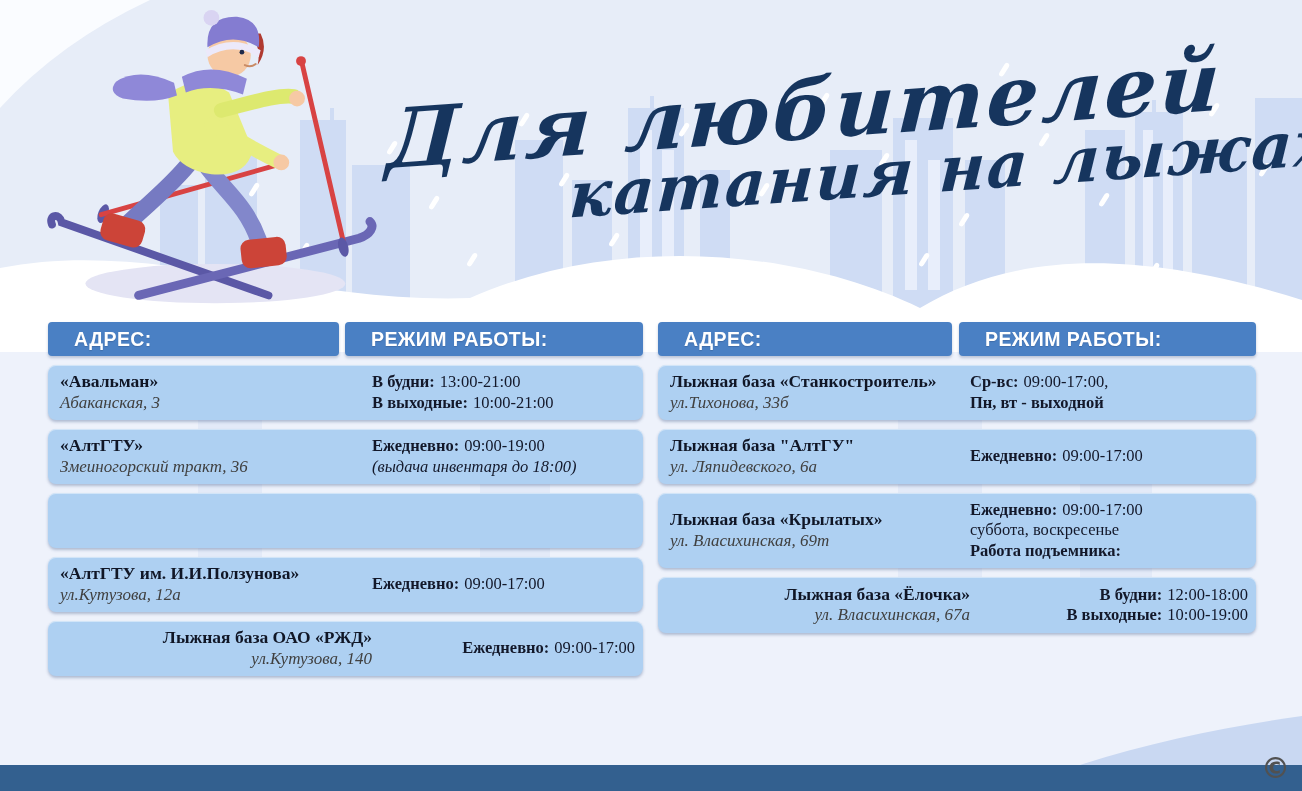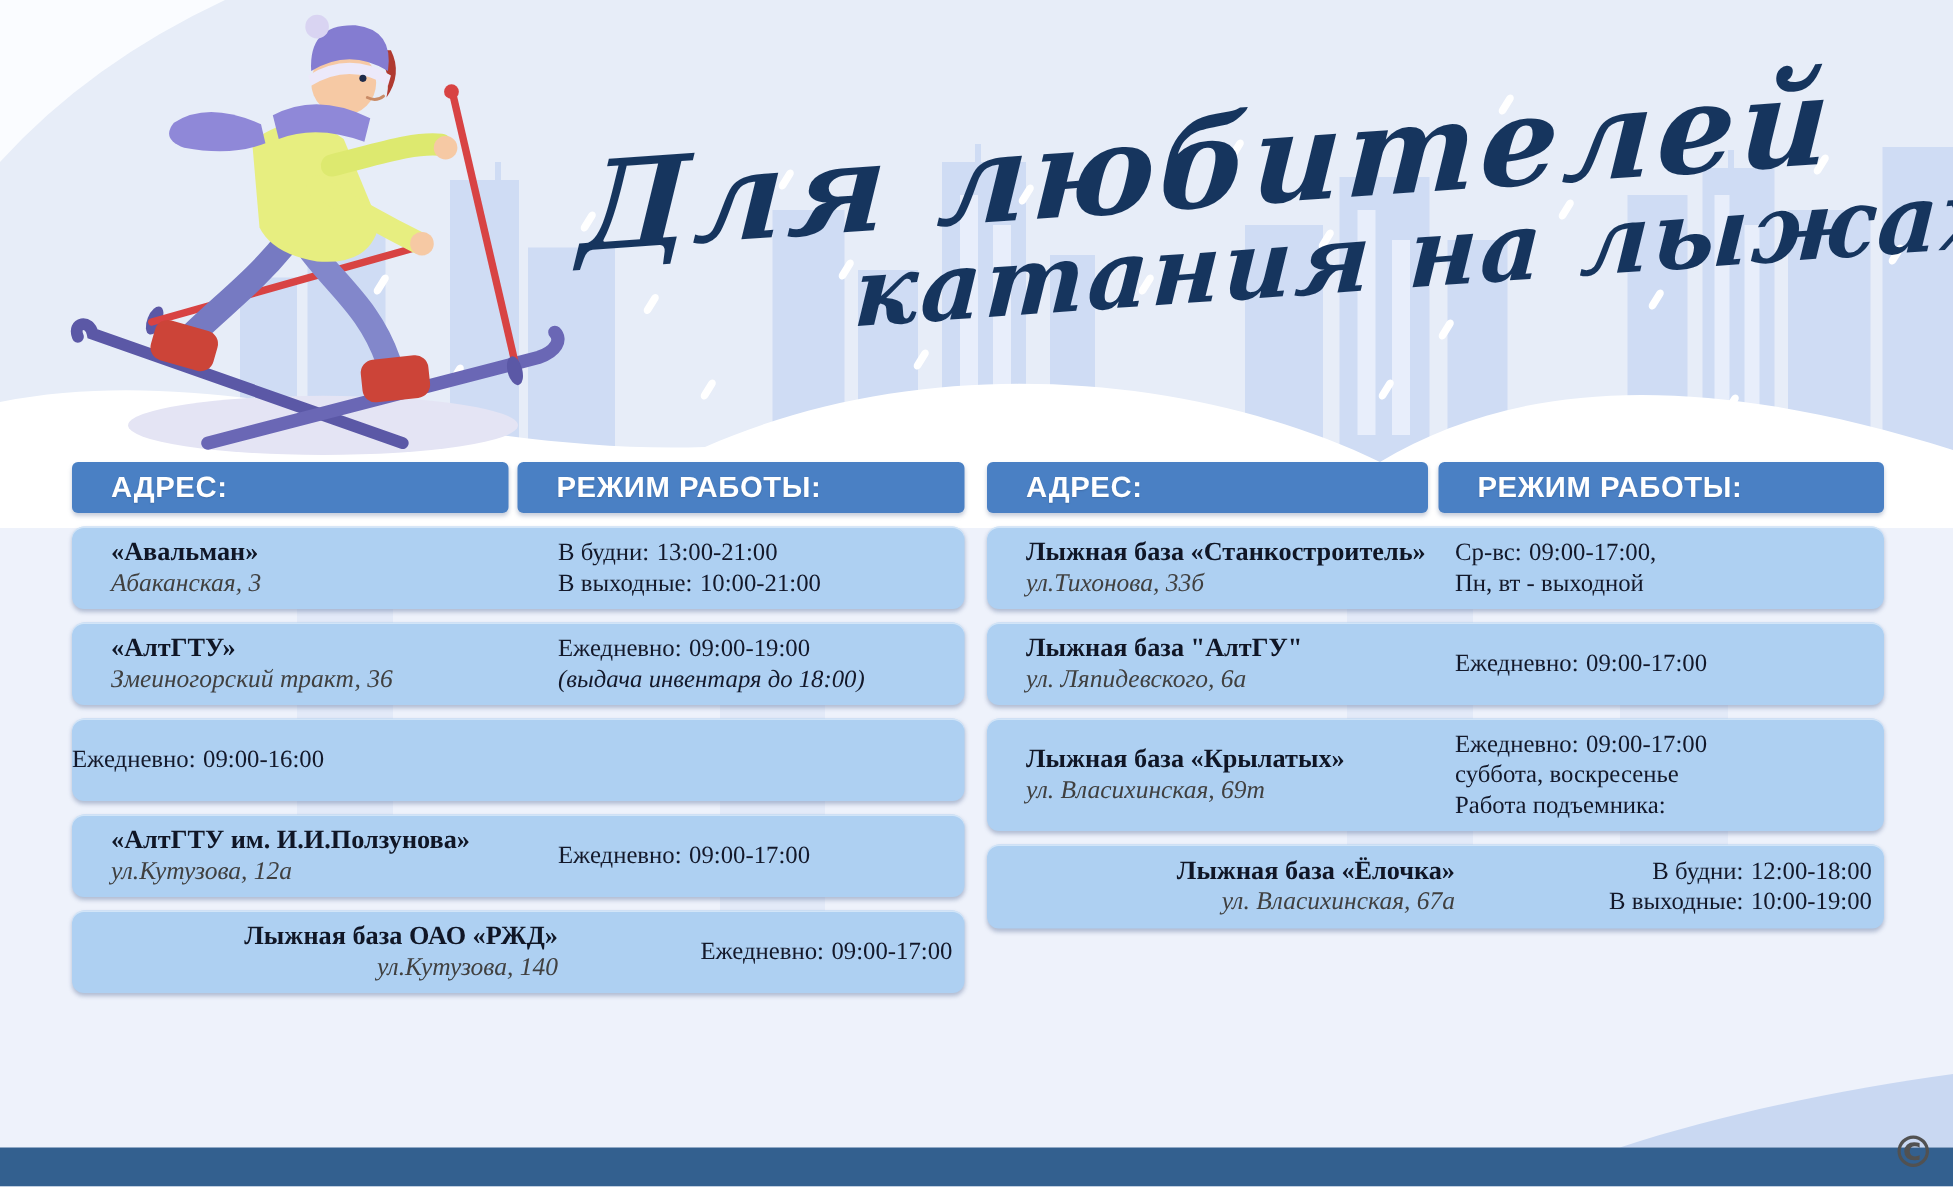--- a/index.html
+++ b/index.html
@@ -20,21 +20,21 @@
   .title{
     position:absolute;left:388px;top:58px;z-index:1;
     transform:rotate(-4deg);
     color:var(--title_navy);
     font-family:"DejaVu Serif",serif;font-style:italic;font-weight:bold;
     white-space:nowrap;
   }
   .title .l1{font-size:82px;letter-spacing:3px;transform:skewX(-7deg);}
   .title .l2{font-size:63px;letter-spacing:2px;margin:-16px 0 0 178px;transform:skewX(-7deg);}
   
-  .table{position:absolute;top:308px;z-index:2;display:flex;flex-direction:column;}
+  .table{position:absolute;top:322px;z-index:2;display:flex;flex-direction:column;}
   .table.left{left:48px;width:595px;}
   .table.right{left:658px;width:598px;}
   .thead{display:flex;margin-bottom:9px;}
   .table.left  .thead{gap:6px;}
   .table.right .thead{gap:7px;}
   .th{
     height:34px;background:var(--header_blue);border-radius:4px;
     display:flex;align-items:center;padding-left:26px;box-sizing:border-box;
     color:#fff;font-family:"Liberation Sans",sans-serif;font-weight:bold;
     font-size:19.5px;letter-spacing:.4px;
@@ -45,28 +45,28 @@
   .table.right .th-addr{width:294px;} .table.right .th-sched{width:297px;}
   .row{
     display:flex;align-items:center;margin-bottom:9px;
     background:var(--row_blue);border-radius:8px;box-sizing:border-box;
     box-shadow:0 2px 3px rgba(100,120,160,.45), inset 0 1px 0 rgba(255,255,255,.45);
     height:55px;
   }
   .row:last-child{margin-bottom:0;text-align:right;}
   .table.right .row.tall{height:75px;}
   .table.right .row.r4{height:56px;}
-  .addr{box-sizing:border-box;padding-left:26px;}
+  .addr{box-sizing:border-box;padding-left:12px;}
   .table.left  .addr{width:324px;}
   .table.right .addr{width:312px;}
   .sched{flex:1;padding-right:8px;}
   .vname{font-weight:bold;font-size:17.5px;line-height:1.22;color:#101626;}
   .vaddr{font-style:italic;font-size:17px;line-height:1.22;color:#404040;}
   .sl{font-size:16.5px;line-height:1.24;color:#13182a;}
-  .sb{font-weight:normal;margin-right:5px;}
+  .sb{font-weight:bold;margin-right:5px;}
   .si{font-style:italic;}
   
   .footer{position:absolute;left:0;right:0;bottom:0;height:26px;background:var(--footer_blue);z-index:3;}
   .copyright{
     position:absolute;right:12px;bottom:8px;z-index:4;line-height:1;
     font-family:"DejaVu Sans",sans-serif;font-size:29px;color:#515151;font-weight:bold;
   }
 </style>
 </head>
 <body>
@@ -221,23 +221,20 @@
         <div class="vname">«АлтГТУ»</div>
         <div class="vaddr">Змеиногорский тракт, 36</div>
       </div>
       <div class="sched">
         <div class="sl"><span class="sb">Ежедневно:</span><span>09:00-19:00</span></div>
         <div class="sl si"><span>(выдача инвентаря до 18:00)</span></div>
       </div>
     </div>
 
     <div class="row">
-      <div class="sched">
-        <div class="sl"><span class="sb">Ежедневно:</span><span>09:00-16:00</span></div>
-      </div>
     </div>
 
     <div class="row">
       <div class="addr">
         <div class="vname">«АлтГТУ им. И.И.Ползунова»</div>
         <div class="vaddr">ул.Кутузова, 12а</div>
       </div>
       <div class="sched">
         <div class="sl"><span class="sb">Ежедневно:</span><span>09:00-17:00</span></div>
       </div>

